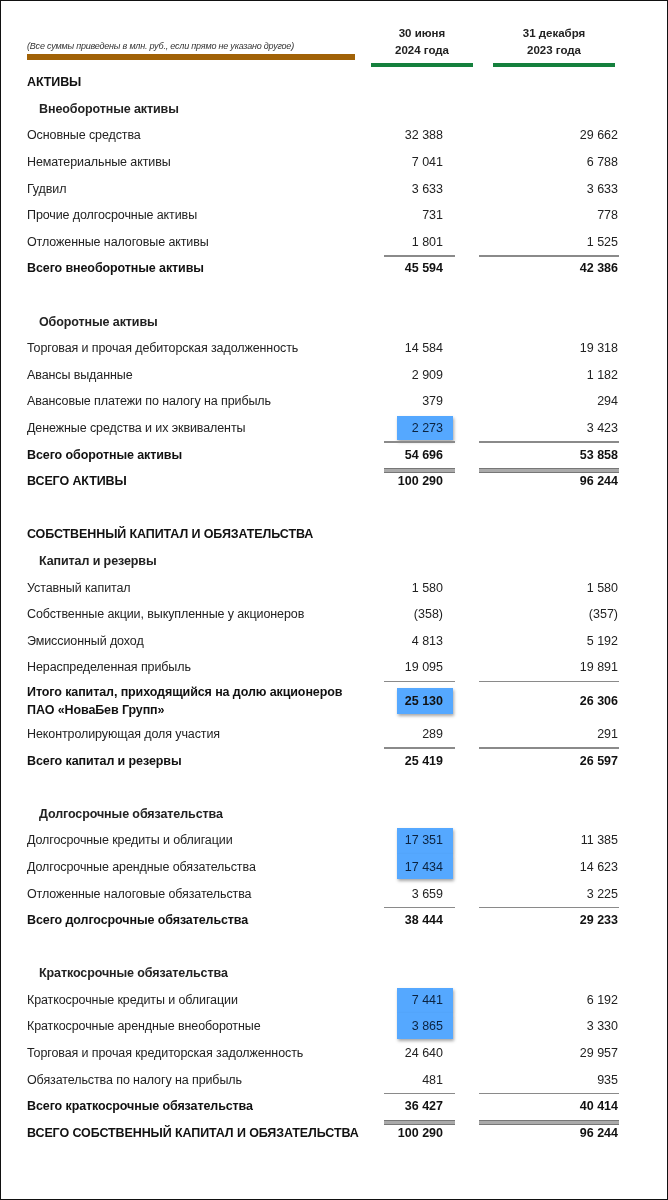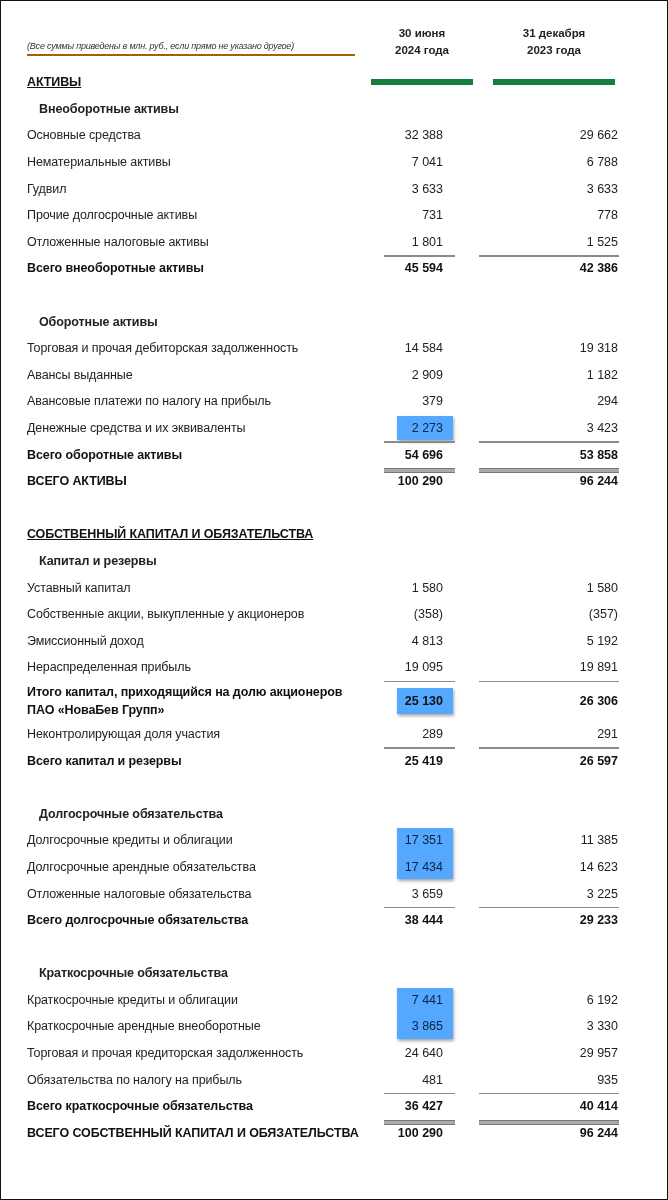--- a/index.html
+++ b/index.html
@@ -9,42 +9,42 @@
       border: 1px solid #111; background: #fff;
       font-family: "Liberation Sans", "DejaVu Sans", sans-serif;
       color: #222;
     }
     .header {
       position: absolute; left: 26px; top: 24px; width: 592px; height: 42px;
     }
     .note {
       position: absolute; left: 0; top: 16px; width: 328px;
       font-size: 9px; font-style: italic; color: #333;
-      padding-bottom: 3px; border-bottom: 2px solid #a16207;
+      padding-bottom: 3px; border-bottom: 6px solid #a16207;
       white-space: nowrap; letter-spacing: -0.2px;
     }
     .colhead {
       position: absolute; top: 0; text-align: center; font-weight: bold;
       font-size: 11.5px; line-height: 17px; color: #222;
-      border-bottom: 6px solid #15803d; padding-bottom: 20px;
+      border-bottom: 4px solid #15803d; padding-bottom: 4px;
     }
     .colhead.c1 { left: 344px; width: 102px; }
     .colhead.c2 { left: 466px; width: 122px; }
     .rows { position: absolute; left: 26px; top: 68px; width: 600px; }
     .row {
       position: relative; height: 26.6px; display: flex; align-items: center;
       font-size: 12.5px;
     }
     .row .label { position: absolute; left: 0; white-space: nowrap; letter-spacing: -0.1px; }
     .row .v1, .row .v2 {
       position: absolute; text-align: right; white-space: nowrap;
     }
     .row .v1 { right: 184px; width: 80px; }
     .row .v2 { right: 9px; width: 120px; }
-    .row.section .label { font-weight: bold; font-size: 12.5px; color: #111; text-decoration: underline; }
+    .row.section .label { font-weight: bold; font-size: 12.5px; color: #111; }
     .row.subsection .label { font-weight: bold; color: #222; padding-left: 12px; }
     .row.total .label, .row.total .v1, .row.total .v2 { font-weight: bold; color: #111; }
     .row.gap { height: 26.6px; }
     .row.tall { height: 40px; }
     .row.tall .label { line-height: 18px; }
     .line-top::before, .line-top::after {
       content: ""; position: absolute; top: 0; height: 1.5px; background: #8a8a8a;
     }
     .line-top::before { left: 357px; width: 71px; }
     .line-top::after { left: 452px; width: 140px; }

